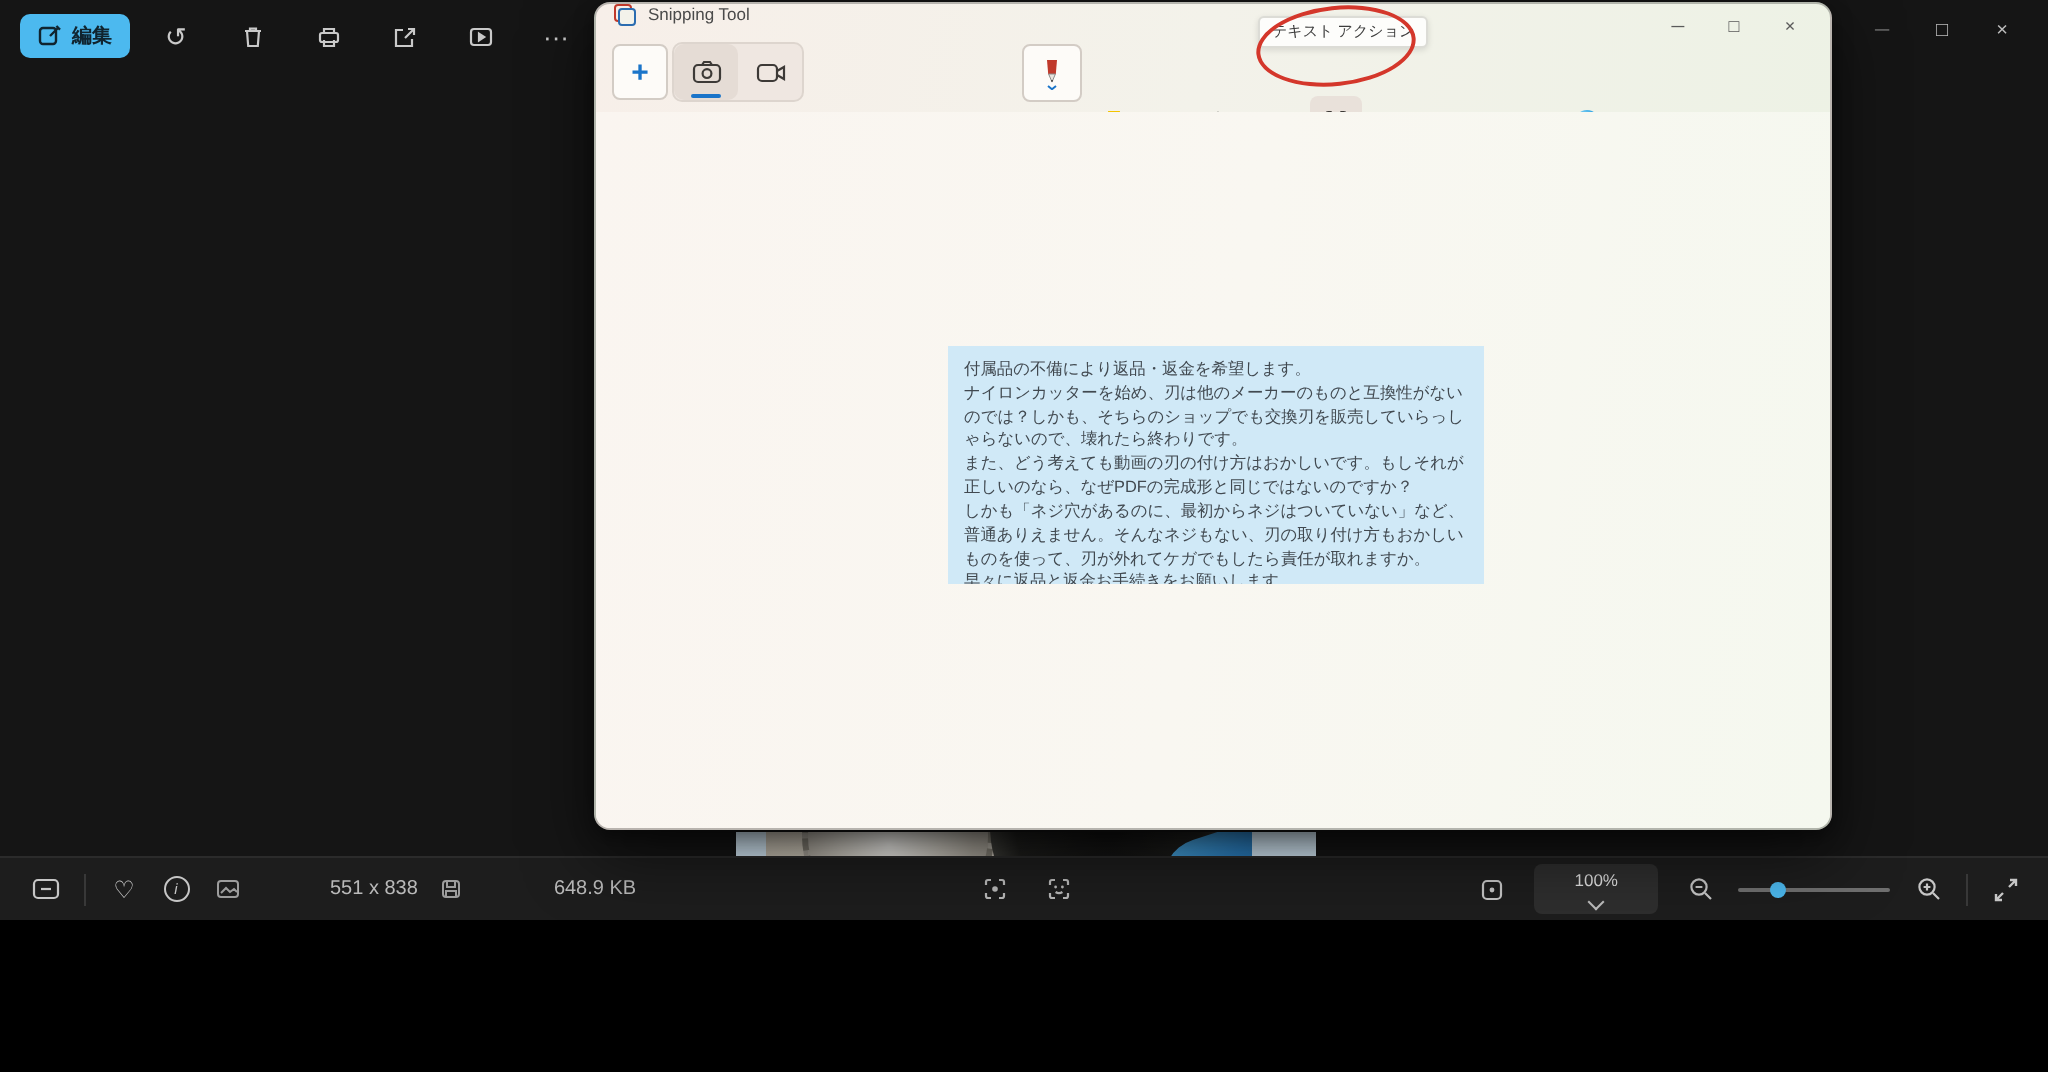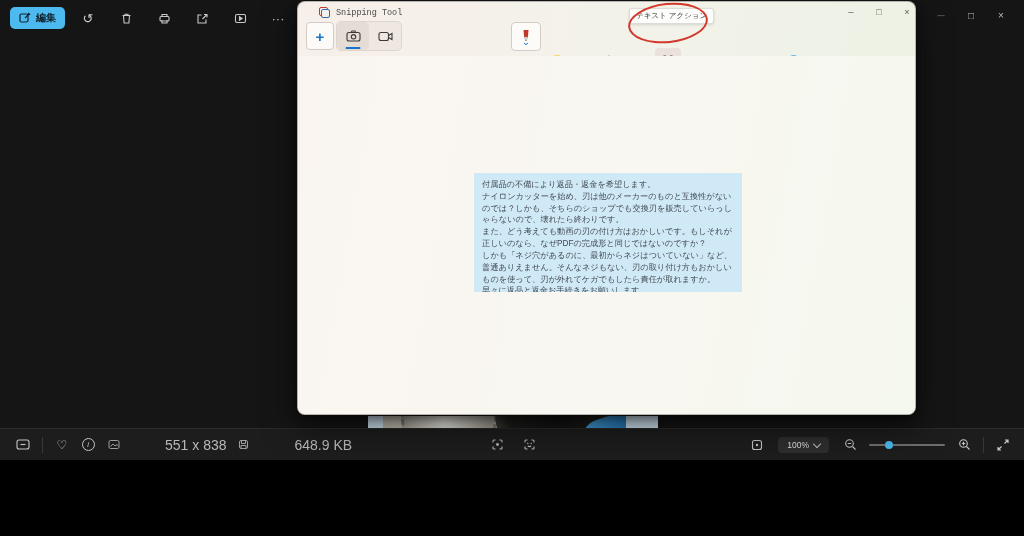--- a/index.html
+++ b/index.html
@@ -32,37 +32,37 @@
   .scribble{position:absolute;color:#3a3d3f;font-size:6px;transform:rotate(-8deg);opacity:.8;}
   .photo-date{position:absolute;right:7px;bottom:5px;font-size:7px;color:#5b6d80;}
 
   
   .ph-bottombar{position:absolute;left:0;bottom:0;width:100%;height:31px;background:#1d1d1d;
                 border-top:1px solid #2b2b2b;display:flex;align-items:center;color:#c6c6c6;}
   .bb-group{display:flex;align-items:center;}
   .bb-btn{width:26px;height:22px;display:flex;align-items:center;justify-content:center;color:#c6c6c6;
           font-size:12px;border-radius:4px;}
   .bb-divider{width:1px;height:16px;background:#383838;margin:0 6px;}
-  .bb-text{font-size:14px;color:#b9b9b9;margin:0 4px 0 2px;padding-left:36px;}
+  .bb-text{font-size:10px;color:#b9b9b9;margin:0 4px 0 2px;padding-left:36px;}
   .zoom-box{display:flex;align-items:center;gap:5px;background:#2e2e2e;border-radius:4px;
-            padding:3px 9px;margin:4px 8px;color:#dedede;font-size:8.5px;}
+            padding:3px 20px;margin:4px 8px;color:#dedede;font-size:8.5px;flex-direction:column;}
   .chev{width:5px;height:5px;border-right:1.2px solid #bdbdbd;border-bottom:1.2px solid #bdbdbd;
         transform:rotate(45deg);display:inline-block;margin-top:-2px;}
   .slider{position:relative;width:76px;height:14px;margin:0 6px;display:flex;align-items:center;}
   .slider .track{width:100%;height:2px;background:#6f6f6f;border-radius:1px;}
   .slider .thumb{position:absolute;left:16px;top:3px;width:8px;height:8px;border-radius:50%;background:#4cb9ef;}
   .info-circ{width:11px;height:11px;border:1.1px solid #c6c6c6;border-radius:50%;font-size:7.5px;
              display:flex;align-items:center;justify-content:center;font-style:italic;}
 
   
   .snip{position:absolute;left:297px;top:1px;width:619px;height:414px;border-radius:8px;overflow:hidden;
         background:linear-gradient(100deg,#f7efe9 0%,#f3f2ea 45%,#ecf2e4 100%);
         box-shadow:0 12px 34px rgba(0,0,0,.55),0 3px 10px rgba(0,0,0,.4);
         border:1px solid rgba(0,0,0,.25);box-sizing:border-box;}
-  .snip-title{position:absolute;left:12px;top:0;width:100%;height:21px;display:flex;align-items:center;font-family:Liberation Mono, monospace;}
+  .snip-title{position:absolute;left:0;top:0;width:100%;height:21px;display:flex;align-items:flex-start;}
   .snip-appicon{width:11px;height:11px;margin-left:9px;position:relative;}
   .snip-appicon .a{position:absolute;left:0;top:0;width:7px;height:7px;border:1.4px solid #c0392b;border-radius:2px;}
   .snip-appicon .b{position:absolute;right:0;bottom:0;width:7px;height:7px;border:1.4px solid #2b6cb0;border-radius:2px;background:#f3f2ea;}
   .snip-title .t{font-size:8.5px;color:#4a4a4a;margin-left:6px;}
   .snip-winctl{position:absolute;right:6px;top:0;display:flex;height:21px;}
   .snip-winctl .wc{width:28px;height:21px;display:flex;align-items:center;justify-content:center;
                    color:#5a5a5a;font-size:9px;}
 
   .snip-toolbar{position:absolute;left:0;top:21px;width:100%;height:33px;}
   .tb{position:absolute;top:25px;width:26px;height:26px;display:flex;align-items:center;justify-content:center;

